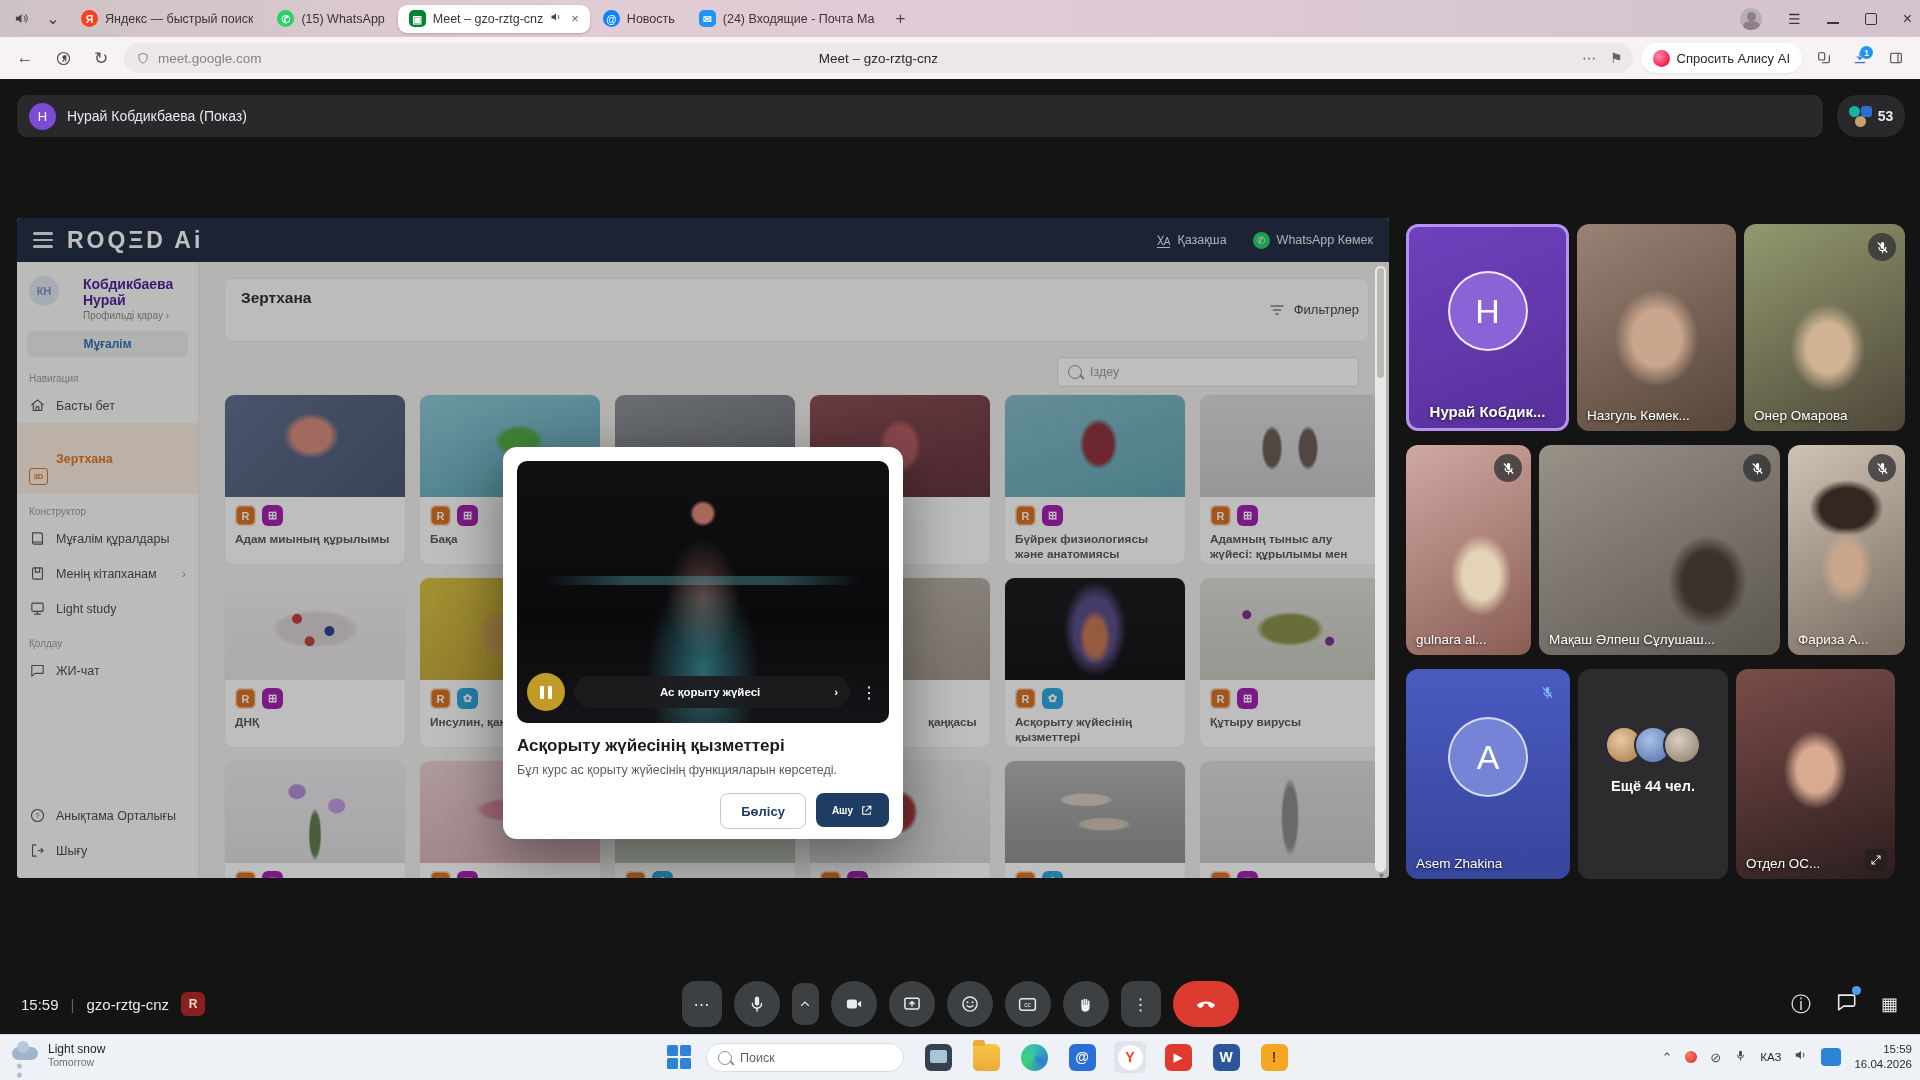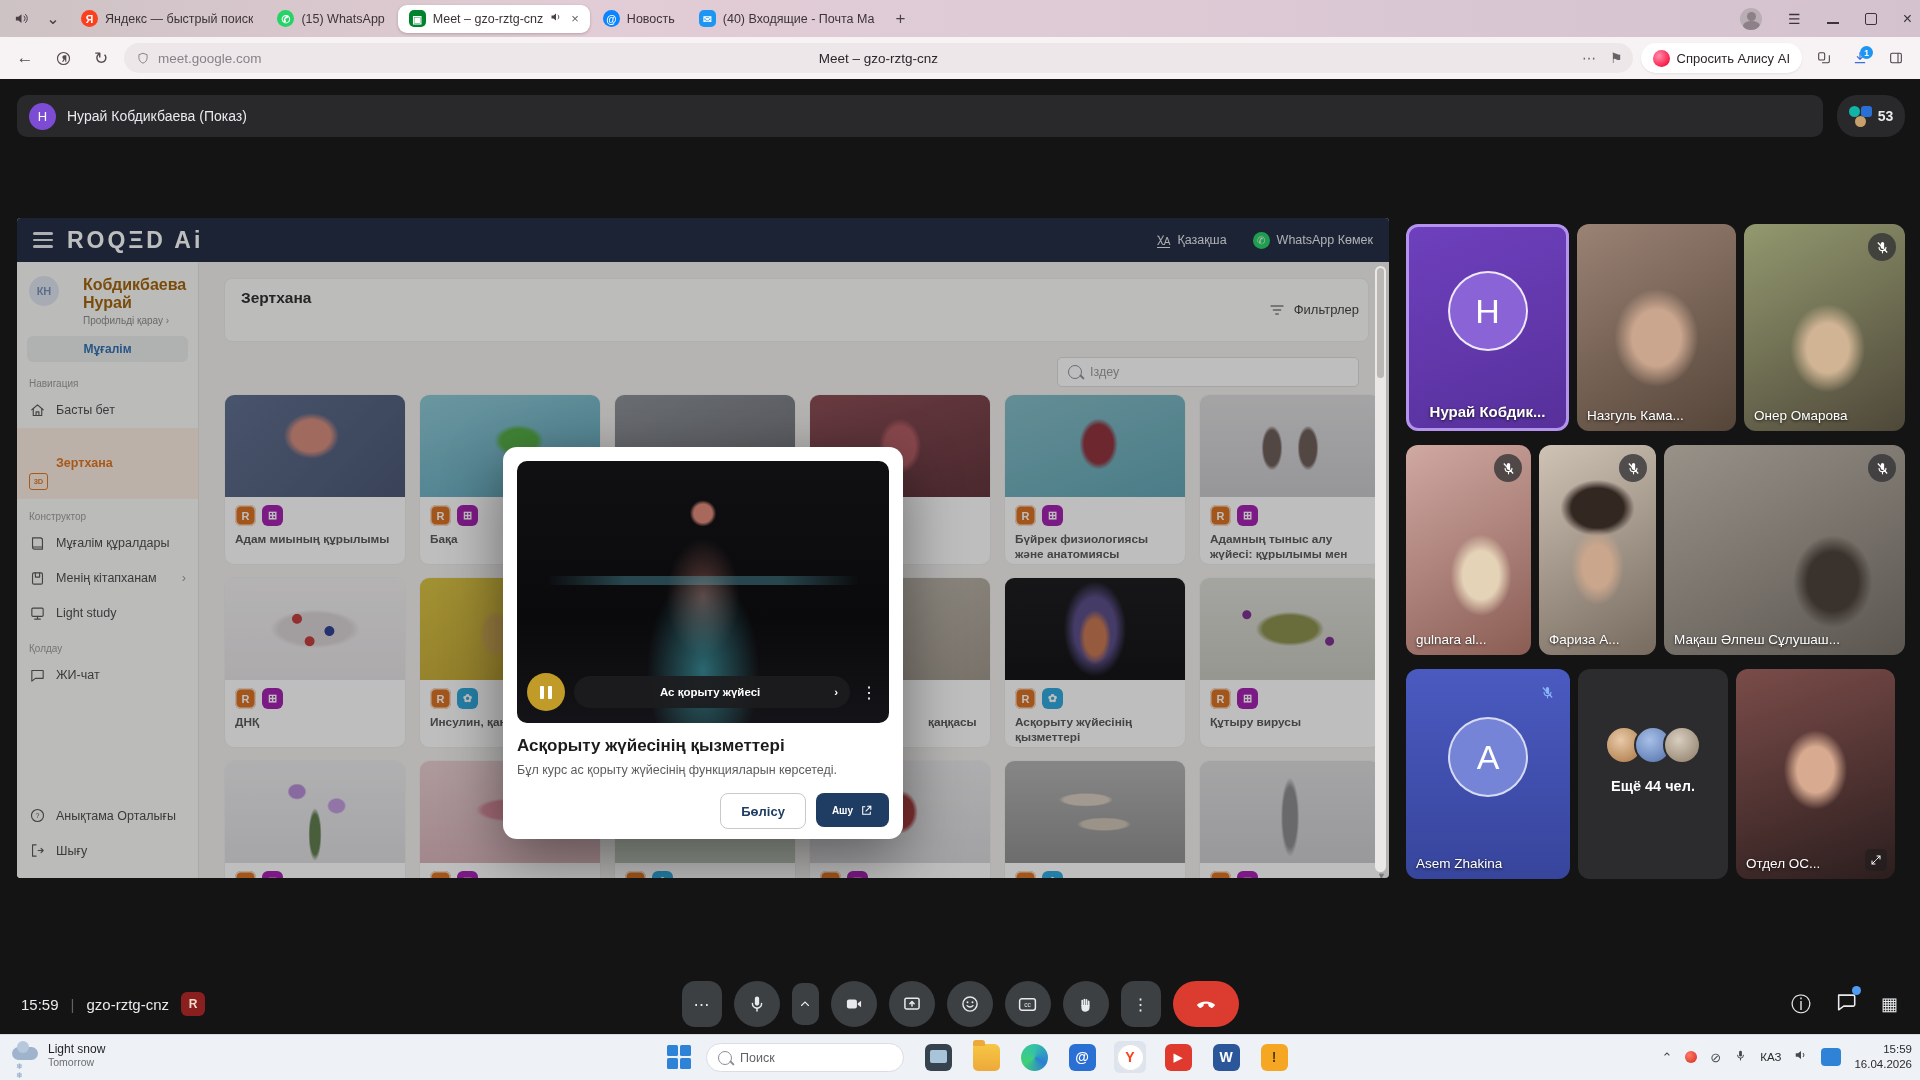--- a/index.html
+++ b/index.html
@@ -71,21 +71,21 @@
   .hr-item{display:flex;align-items:center;gap:7px;}
   .wa-dot{width:17px;height:17px;border-radius:50%;background:#25d366;color:#fff;display:flex;align-items:center;
     justify-content:center;font-size:10px;}
   .tr-ic{font-size:12px;border-bottom:1px solid #e8eaef;line-height:1.1;}
   
   .rq-side{position:absolute;left:0;top:44px;bottom:0;width:182px;background:#fbfbfa;border-right:1px solid #e6e5e2;
     display:flex;flex-direction:column;padding:14px 0 10px;box-sizing:border-box;}
   .prof{display:flex;gap:24px;padding:0 12px;align-items:flex-start;}
   .prof .pav{width:30px;height:30px;border-radius:50%;background:#dfe7f2;color:#7a90b8;font-size:11px;font-weight:700;
     display:flex;align-items:center;justify-content:center;flex:0 0 auto;}
-  .prof .pname{font-size:16px;font-weight:700;color:#a16207;line-height:1.15;}
+  .prof .pname{font-size:14px;font-weight:700;color:#4c1d95;line-height:1.15;}
   .prof .plink{font-size:10px;color:#8a8a8a;margin-top:2px;}
   .role{margin:10px 10px 4px;background:#eceded;border-radius:6px;text-align:center;padding:6px 0;
     color:#2f6fb2;font-size:12px;font-weight:700;}
   .sect{font-size:10px;color:#9a9a9a;padding:12px 12px 4px;}
   .sitem{display:flex;align-items:center;gap:10px;padding:9px 12px;font-size:12.5px;color:#4a4a4a;}
   .sitem svg{width:17px;height:17px;flex:0 0 auto;}
   .sitem.active{background:#fdeee2;color:#e0741e;}
   .sitem .chev{margin-left:auto;color:#999;}
   .i3d{width:17px;height:15px;border-radius:3px;border:1.7px solid #e0741e;color:#e0741e;font-size:7.5px;font-weight:700;
     display:inline-flex;align-items:center;justify-content:center;flex:0 0 auto;}
@@ -271,21 +271,21 @@
               <path d="M16 8a5 5 0 0 1 0 8" stroke="#4a4046" stroke-width="1.7" fill="none" stroke-linecap="round"></path>
             </svg></span>
           <span class="x">×</span>
         </div>
         <div class="tab">
           <span class="fav mailru">@</span>
           <span style="overflow:hidden;text-overflow:ellipsis;">Новость</span>
         </div>
         <div class="tab">
           <span class="fav envelope">✉</span>
-          <span style="overflow:hidden;text-overflow:ellipsis;">(40) Входящие - Почта Ма</span>
+          <span style="overflow:hidden;text-overflow:ellipsis;">(24) Входящие - Почта Ма</span>
         </div>
       </div>
     <div class="newtab">+</div>
     <div class="winctl">
       <span class="avatar-sm"></span>
       <span class="wc">☰</span>
       <span class="wc min"></span>
       <span class="wc rest"></span>
       <span class="wc" style="font-size:16px;">×</span>
     </div>
@@ -649,21 +649,21 @@
       </div>
     </div>
 
     <div class="people" id="people">
         <div class="prow">
           <div class="tile t-purple" style="width: 163px;">
             <span class="bigav">H</span>
             <span class="nm center">Нурай Кобдик...</span>
           </div>
           <div class="tile v-nazgul" style="width: 159px;">
-            <span class="nm">Назгуль Кама...</span>
+            <span class="nm">Назгуль Көмек...</span>
           </div>
           <div class="tile v-oner" style="width: 161px;">
             <span class="mutebub">
               <svg width="15" height="15" viewBox="0 0 24 24">
                 <rect x="9.4" y="3" width="5.2" height="11" rx="2.6" fill="#fff"></rect>
                 <path d="M6.5 11.5a5.5 5.5 0 0 0 11 0M12 17v3.5" stroke="#fff" stroke-width="1.8" fill="none" stroke-linecap="round"></path>
                 <line x1="4.5" y1="4" x2="19.5" y2="20" stroke="#fff" stroke-width="2"></line>
               </svg>
             </span>
             <span class="nm">Онер Омарова</span>
@@ -673,39 +673,39 @@
           <div class="tile v-gulnara" style="width: 125px;">
             <span class="mutebub">
               <svg width="15" height="15" viewBox="0 0 24 24">
                 <rect x="9.4" y="3" width="5.2" height="11" rx="2.6" fill="#fff"></rect>
                 <path d="M6.5 11.5a5.5 5.5 0 0 0 11 0M12 17v3.5" stroke="#fff" stroke-width="1.8" fill="none" stroke-linecap="round"></path>
                 <line x1="4.5" y1="4" x2="19.5" y2="20" stroke="#fff" stroke-width="2"></line>
               </svg>
             </span>
             <span class="nm">gulnara al...</span>
           </div>
+          <div class="tile v-makash" style="width: 241px;">
+            <span class="mutebub">
+              <svg width="15" height="15" viewBox="0 0 24 24">
+                <rect x="9.4" y="3" width="5.2" height="11" rx="2.6" fill="#fff"></rect>
+                <path d="M6.5 11.5a5.5 5.5 0 0 0 11 0M12 17v3.5" stroke="#fff" stroke-width="1.8" fill="none" stroke-linecap="round"></path>
+                <line x1="4.5" y1="4" x2="19.5" y2="20" stroke="#fff" stroke-width="2"></line>
+              </svg>
+            </span>
+            <span class="nm">Мақаш Әлпеш Сұлушаш...</span>
+          </div>
           <div class="tile v-fariza" style="width: 117px;">
             <span class="mutebub">
               <svg width="15" height="15" viewBox="0 0 24 24">
                 <rect x="9.4" y="3" width="5.2" height="11" rx="2.6" fill="#fff"></rect>
                 <path d="M6.5 11.5a5.5 5.5 0 0 0 11 0M12 17v3.5" stroke="#fff" stroke-width="1.8" fill="none" stroke-linecap="round"></path>
                 <line x1="4.5" y1="4" x2="19.5" y2="20" stroke="#fff" stroke-width="2"></line>
               </svg>
             </span>
             <span class="nm">Фариза А...</span>
-          </div>
-          <div class="tile v-makash" style="width: 241px;">
-            <span class="mutebub">
-              <svg width="15" height="15" viewBox="0 0 24 24">
-                <rect x="9.4" y="3" width="5.2" height="11" rx="2.6" fill="#fff"></rect>
-                <path d="M6.5 11.5a5.5 5.5 0 0 0 11 0M12 17v3.5" stroke="#fff" stroke-width="1.8" fill="none" stroke-linecap="round"></path>
-                <line x1="4.5" y1="4" x2="19.5" y2="20" stroke="#fff" stroke-width="2"></line>
-              </svg>
-            </span>
-            <span class="nm">Мақаш Әлпеш Сұлушаш...</span>
           </div>
         </div>
         <div class="prow">
           <div class="tile t-indigo" style="width: 164px;">
             <span class="bigav">A</span>
             <span class="mutebub blue">
               <svg width="15" height="15" viewBox="0 0 24 24">
                 <rect x="9.4" y="3" width="5.2" height="11" rx="2.6" fill="#8ab4f8"></rect>
                 <path d="M6.5 11.5a5.5 5.5 0 0 0 11 0M12 17v3.5" stroke="#8ab4f8" stroke-width="1.8" fill="none" stroke-linecap="round"></path>
                 <line x1="4.5" y1="4" x2="19.5" y2="20" stroke="#8ab4f8" stroke-width="2"></line>

